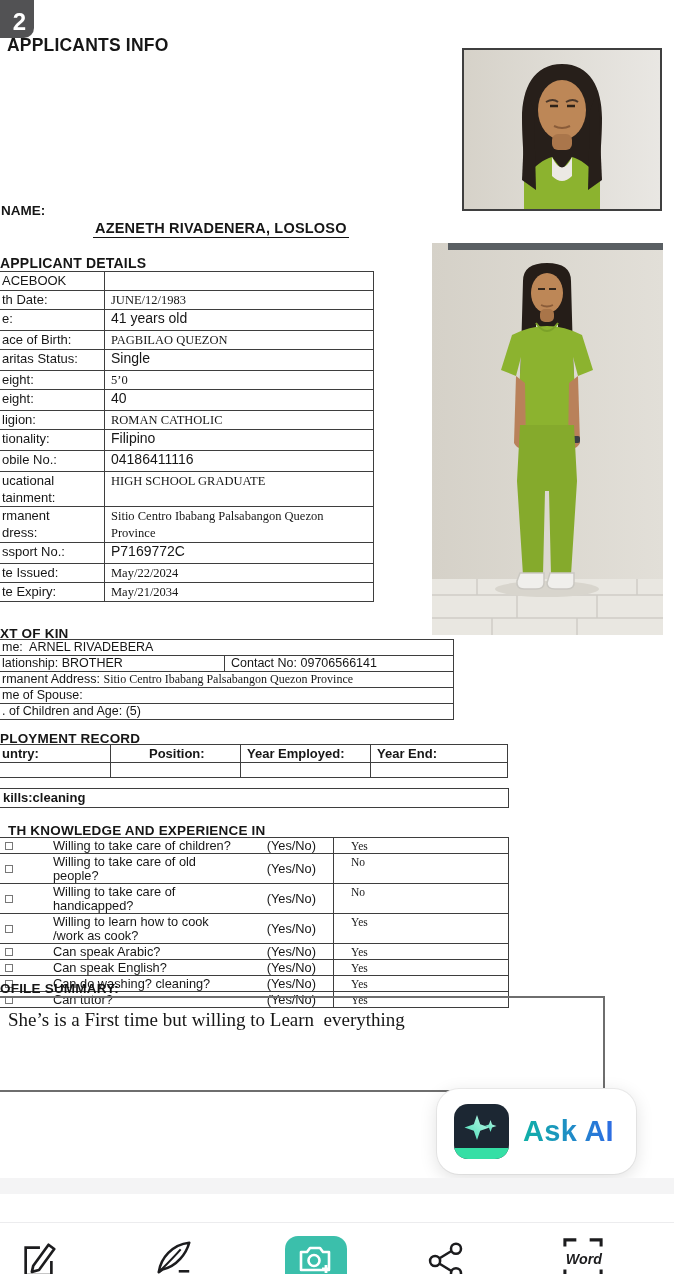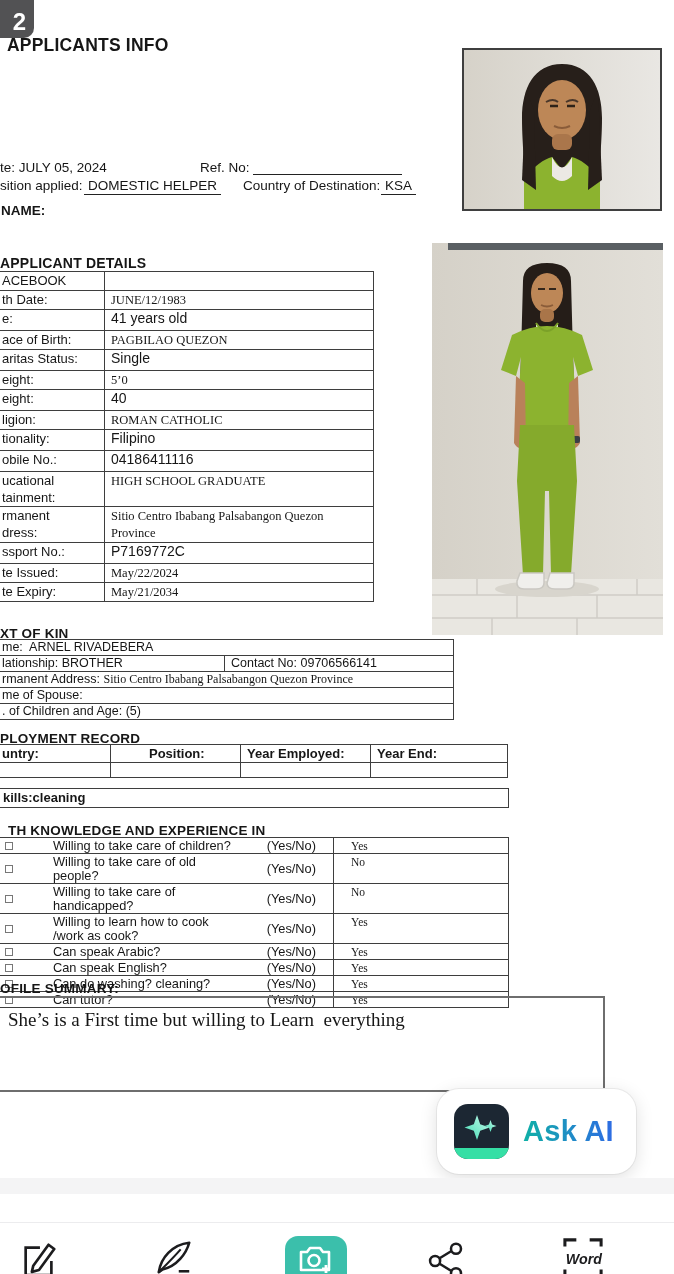--- a/index.html
+++ b/index.html
@@ -103,34 +103,24 @@
       <path d="M86 56 h8 M103 56 h8" stroke="#2e2218" stroke-width="2.5"></path>
       <path d="M90 76 q8 4 16 0" stroke="#8a5c39" stroke-width="2" fill="none"></path>
       <rect x="88" y="84" width="20" height="16" rx="6" fill="#aa764b"></rect>
       <path d="M60 159 L60 128 Q76 110 88 107 L98 120 L108 107 Q120 110 136 128 L136 159 Z" fill="#8cb32f"></path>
       <path d="M88 107 Q98 128 108 107 L108 126 Q98 136 88 126 Z" fill="#ece9e4"></path>
       <path d="M62 40 L58 130 L72 140 L70 60 Z" fill="#271f1a"></path>
       <path d="M134 40 L138 130 L124 140 L126 60 Z" fill="#271f1a"></path>
     </svg>
   </div>
 
-  <div class="line-date">
-    <span class="abs" style="left:0; top:0;">te: JULY 05, 2024</span>
-    <span class="abs" style="left:200px; top:0;">Ref. No:</span>
-    <span class="abs uline" style="left:253px; top:1px; width:149px;"></span>
-  </div>
-
-  <div class="line-pos">
-    <span class="abs" style="left:0; top:0;">sition applied:</span>
-    <span class="abs ul" style="left:84px; top:0;">DOMESTIC HELPER</span>
-    <span class="abs" style="left:243px; top:0;">Country of Destination:</span>
-    <span class="abs ul" style="left:381px; top:0;">KSA</span>
-  </div>
+
 
   <div class="name-label">NAME:</div>
+  <div class="name-value">AZENETH RIVADENERA, LOSLOSO</div>
 
   <div class="sec-h" style="top:255px; font-size:14px;">APPLICANT DETAILS</div>
   <table class="doc details">
     <tbody>
         <tr class="r19">
           <td class="lab">ACEBOOK</td>
           <td class="val"></td>
         </tr>
     <tr class="r18">
           <td class="lab">th Date:</td>

